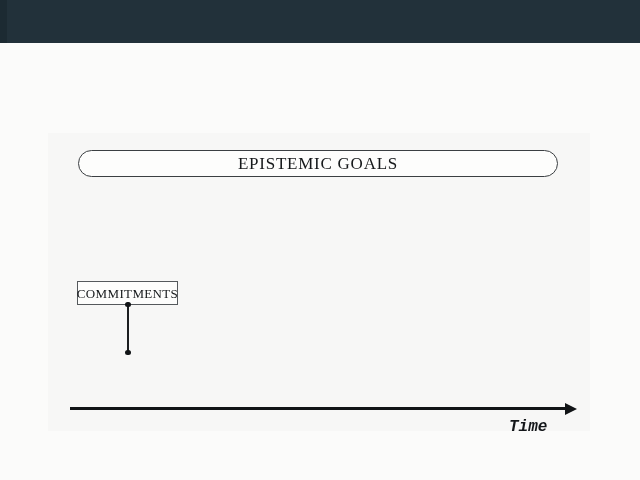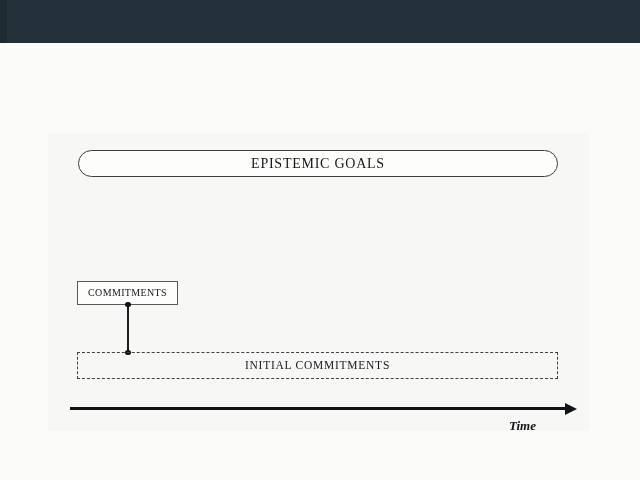--- a/index.html
+++ b/index.html
@@ -82,40 +82,40 @@
     height: 27px;
     border: 1.3px solid #3b3f42;
     border-radius: 14px;
     background: #fdfdfc;
     box-sizing: border-box;
     display: flex;
     align-items: center;
     justify-content: center;
   }
   .goals-pill .node-label {
-    font-size: 14px;
+    font-size: 17px;
     letter-spacing: 0.75px;
   }
 
   
   .commitments-box {
     position: absolute;
     left: 77px;
     top: 238px;
     width: 101px;
     height: 24px;
     border: 1.2px solid #55595c;
     background: #fdfdfc;
     box-sizing: border-box;
     display: flex;
     align-items: center;
     justify-content: center;
   }
   .commitments-box .node-label {
-    font-size: 10px;
+    font-size: 13px;
     letter-spacing: 0.35px;
   }
 
   
   .initial-box {
     position: absolute;
     left: 77px;
     top: 309px;
     width: 481px;
     height: 27px;
@@ -173,24 +173,24 @@
     width: 0;
     height: 0;
     border-top: 6px solid transparent;
     border-bottom: 6px solid transparent;
     border-left: 12px solid #111416;
   }
   .time-label {
     position: absolute;
     left: 509px;
     top: 375px;
-    font-family: Liberation Serif, serif;
+    font-family: Liberation Mono, monospace;
     font-style: italic;
     font-weight: bold;
-    font-size: 13px;
+    font-size: 16px;
     color: #14171a;
     white-space: nowrap;
   }
 </style>
 </head>
 <body>
 
 <div class="header-bar">
   <div class="header-accent"></div>
 </div>
@@ -204,23 +204,20 @@
   </div>
 
   <div class="commitments-box">
     <span class="node-label">COMMITMENTS</span>
   </div>
 
   <div class="connector-line"></div>
   <div class="connector-dot top"></div>
   <div class="connector-dot bottom"></div>
 
-  <div class="initial-box">
-    <span class="node-label">INITIAL COMMITMENTS</span>
-  </div>
 
   <div class="time-axis">
     <div class="time-axis-line"></div>
     <div class="time-axis-head"></div>
   </div>
   <div class="time-label">Time</div>
 
 </div>
 
 </body></html>

